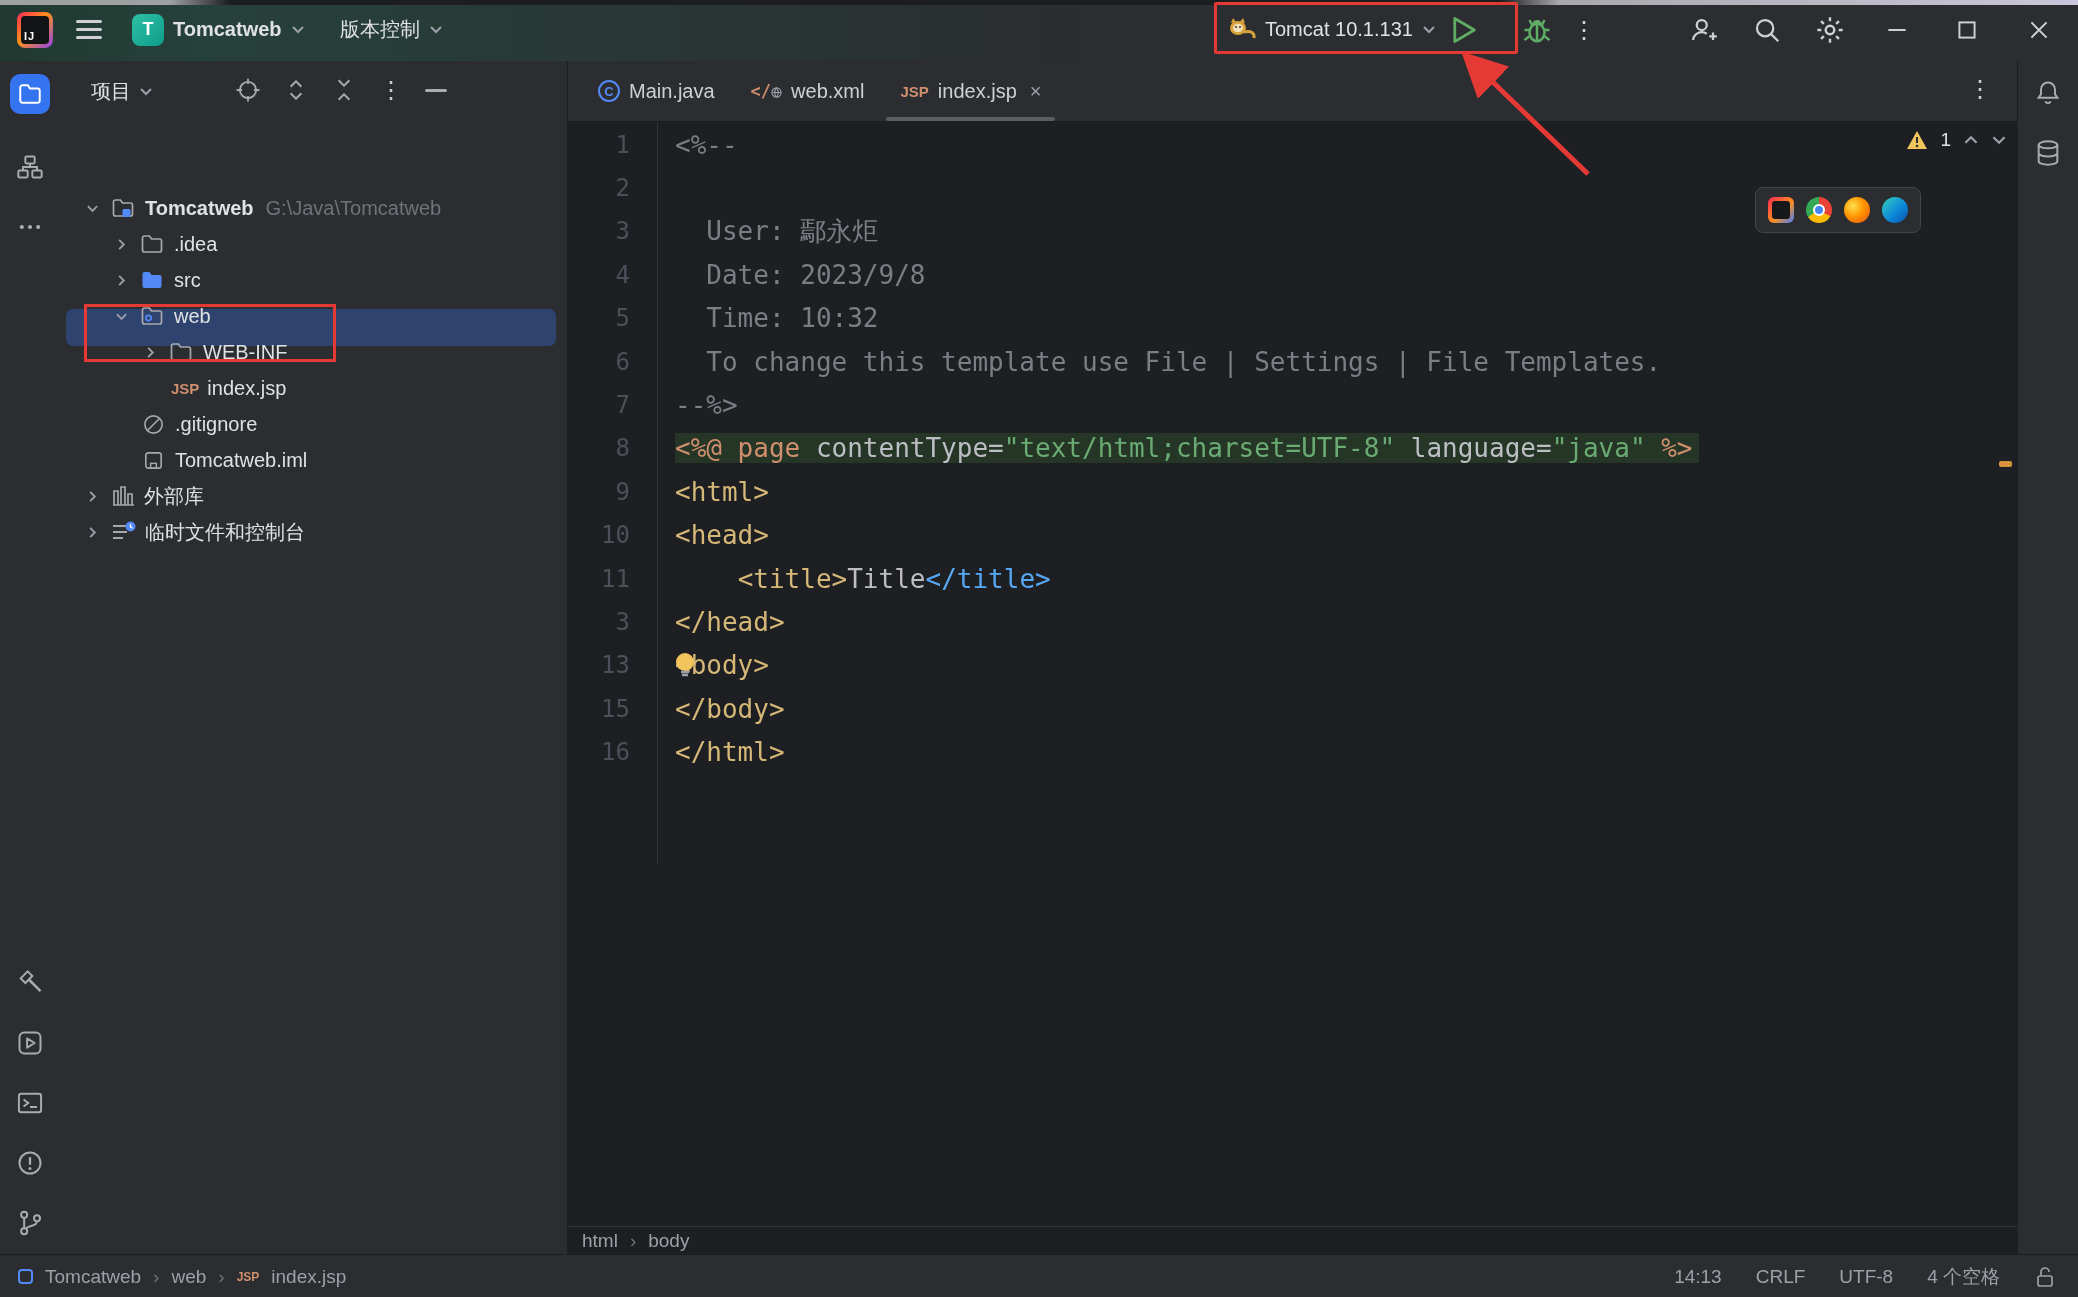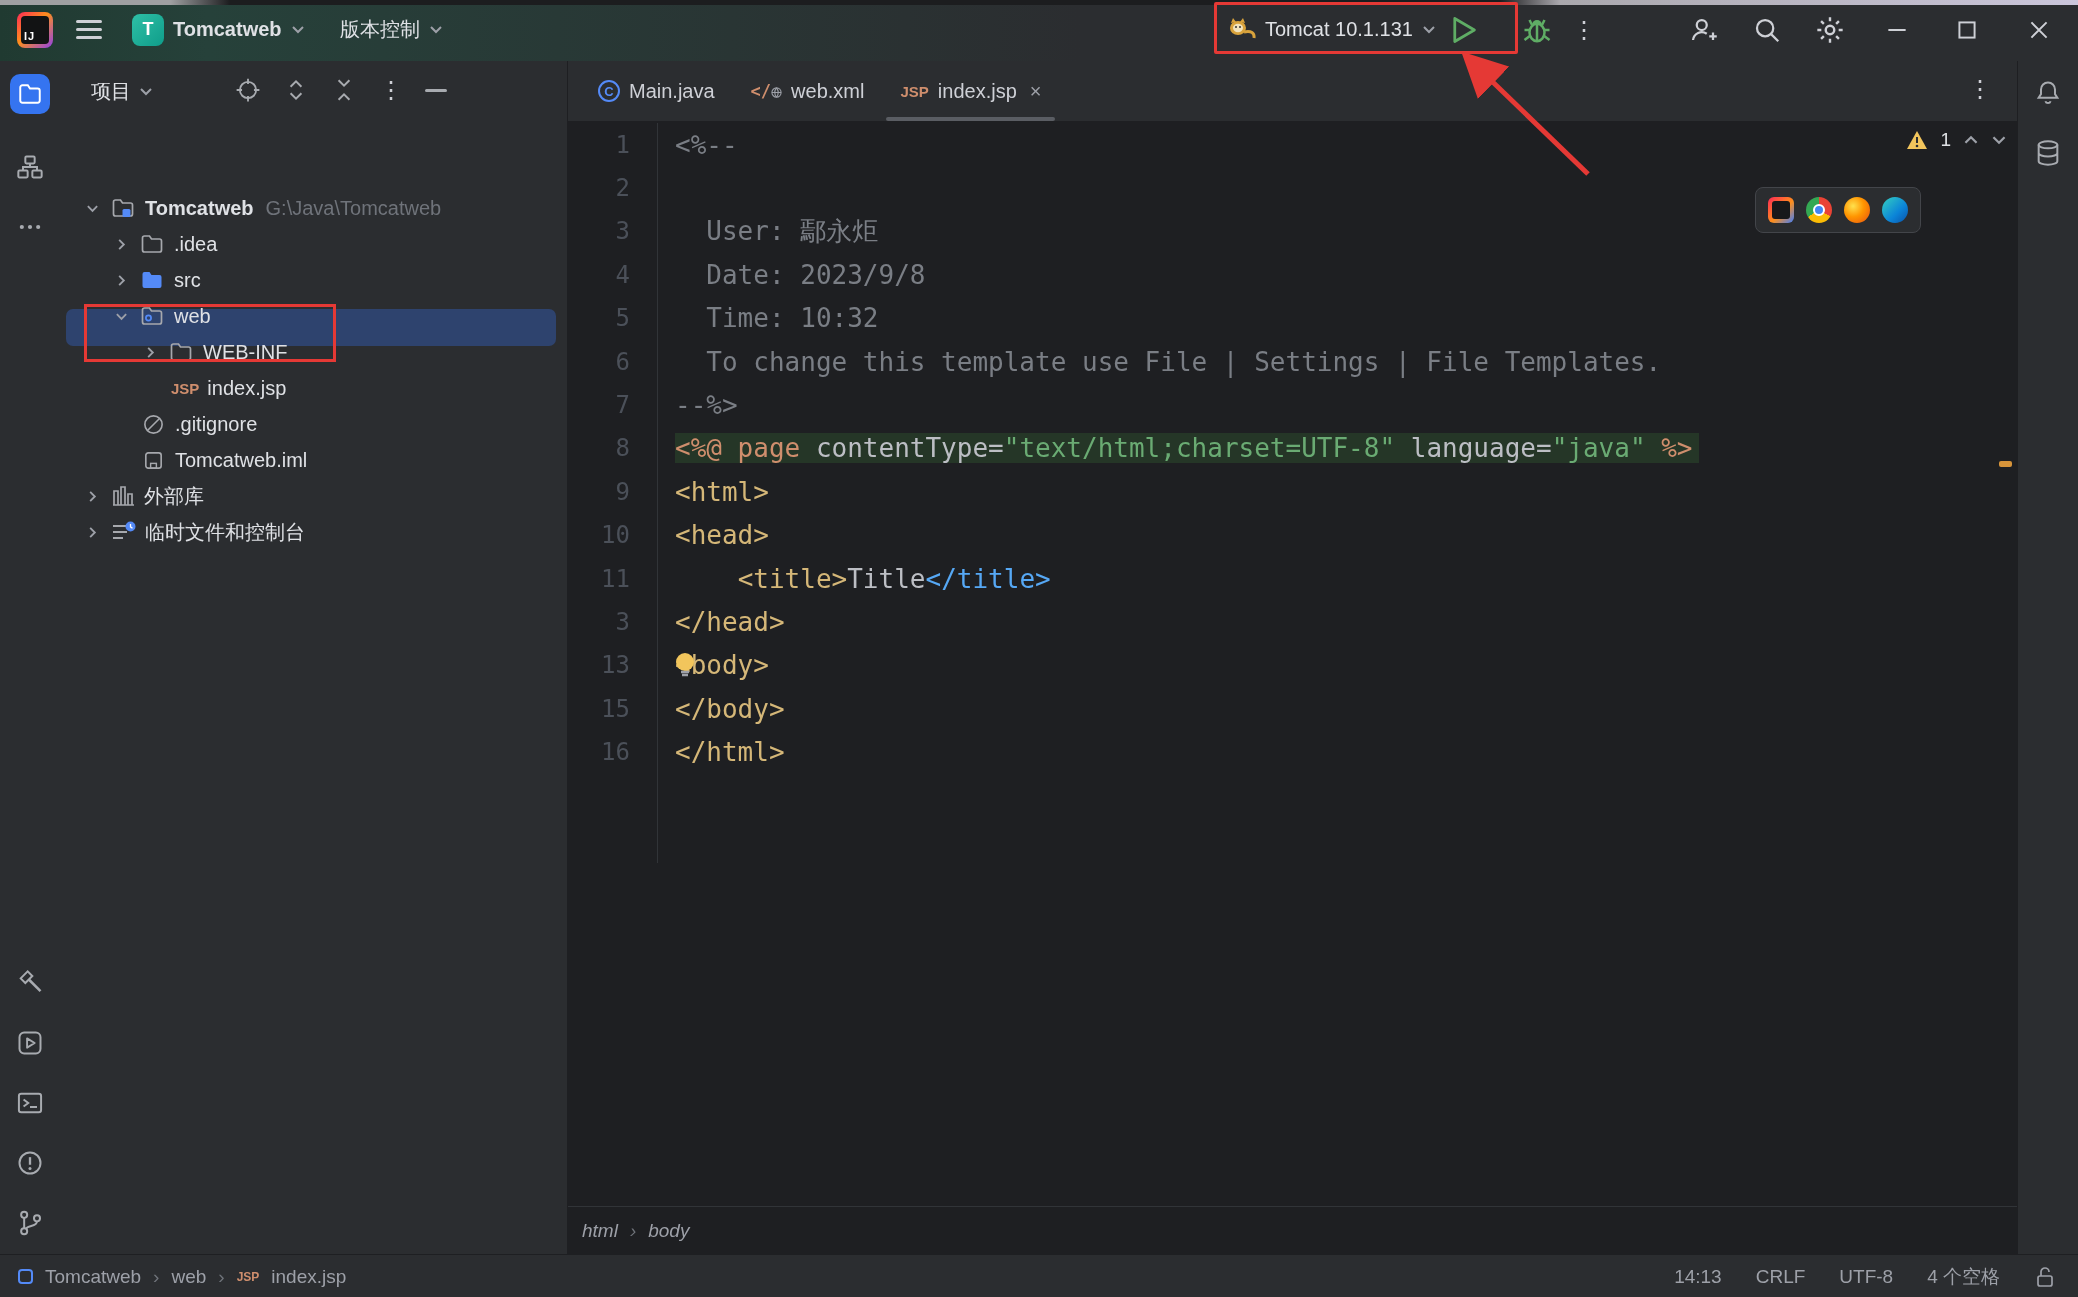--- a/index.html
+++ b/index.html
@@ -77,23 +77,23 @@
   .b-ic{width:26px;height:26px;border-radius:50%;}
   .b-idea{border-radius:6px;background:linear-gradient(135deg,#fe2857,#fe8f1c 55%,#3e7eff);position:relative;}
   .b-idea::after{content:"";position:absolute;inset:4px;background:#17181a;border-radius:3px;}
   .b-chrome{background:conic-gradient(#ea4335 0 33%,#fbbc05 33% 66%,#34a853 66% 100%);position:relative;}
   .b-chrome::after{content:"";position:absolute;inset:7px;background:#4285f4;border:2px solid #fff;border-radius:50%;}
   .b-firefox{background:radial-gradient(circle at 35% 35%,#ffe14d 0%,#ff9500 45%,#e84e10 100%);}
   .b-edge{background:linear-gradient(135deg,#35d0c0 0%,#0b84d8 60%,#0a52a8 100%);}
   .stripe-mark{position:absolute;right:5px;top:400px;width:13px;height:6px;background:#d7943a;border-radius:2px;}
   .bulb{position:absolute;left:104px;top:590px;}
 
-  .crumb-bar{position:absolute;left:0;bottom:0;width:100%;height:48px;border-top:1px solid #313438;
+  .crumb-bar{position:absolute;left:0;bottom:0;width:100%;height:28px;border-top:1px solid #313438;
     display:flex;align-items:center;gap:12px;padding-left:14px;box-sizing:border-box;
-    color:#9da0a8;font-size:19px;font-style:italic;}
+    color:#9da0a8;font-size:19px;}
   .crumb-sep{color:#6f737a;}
 
   
   .right-strip{left:2017px;top:61px;width:61px;height:1193px;background:#2b2d30;border-left:1px solid #1e1f22;}
 
   
   .statusbar{left:0;top:1254px;width:2078px;height:43px;background:#2b2d30;border-top:1px solid #1e1f22;
     display:flex;align-items:center;font-size:19px;color:#9da0a8;}
   .sb-left{display:flex;align-items:center;gap:12px;padding-left:18px;}
   .sb-right{margin-left:auto;display:flex;align-items:center;gap:34px;padding-right:22px;}

